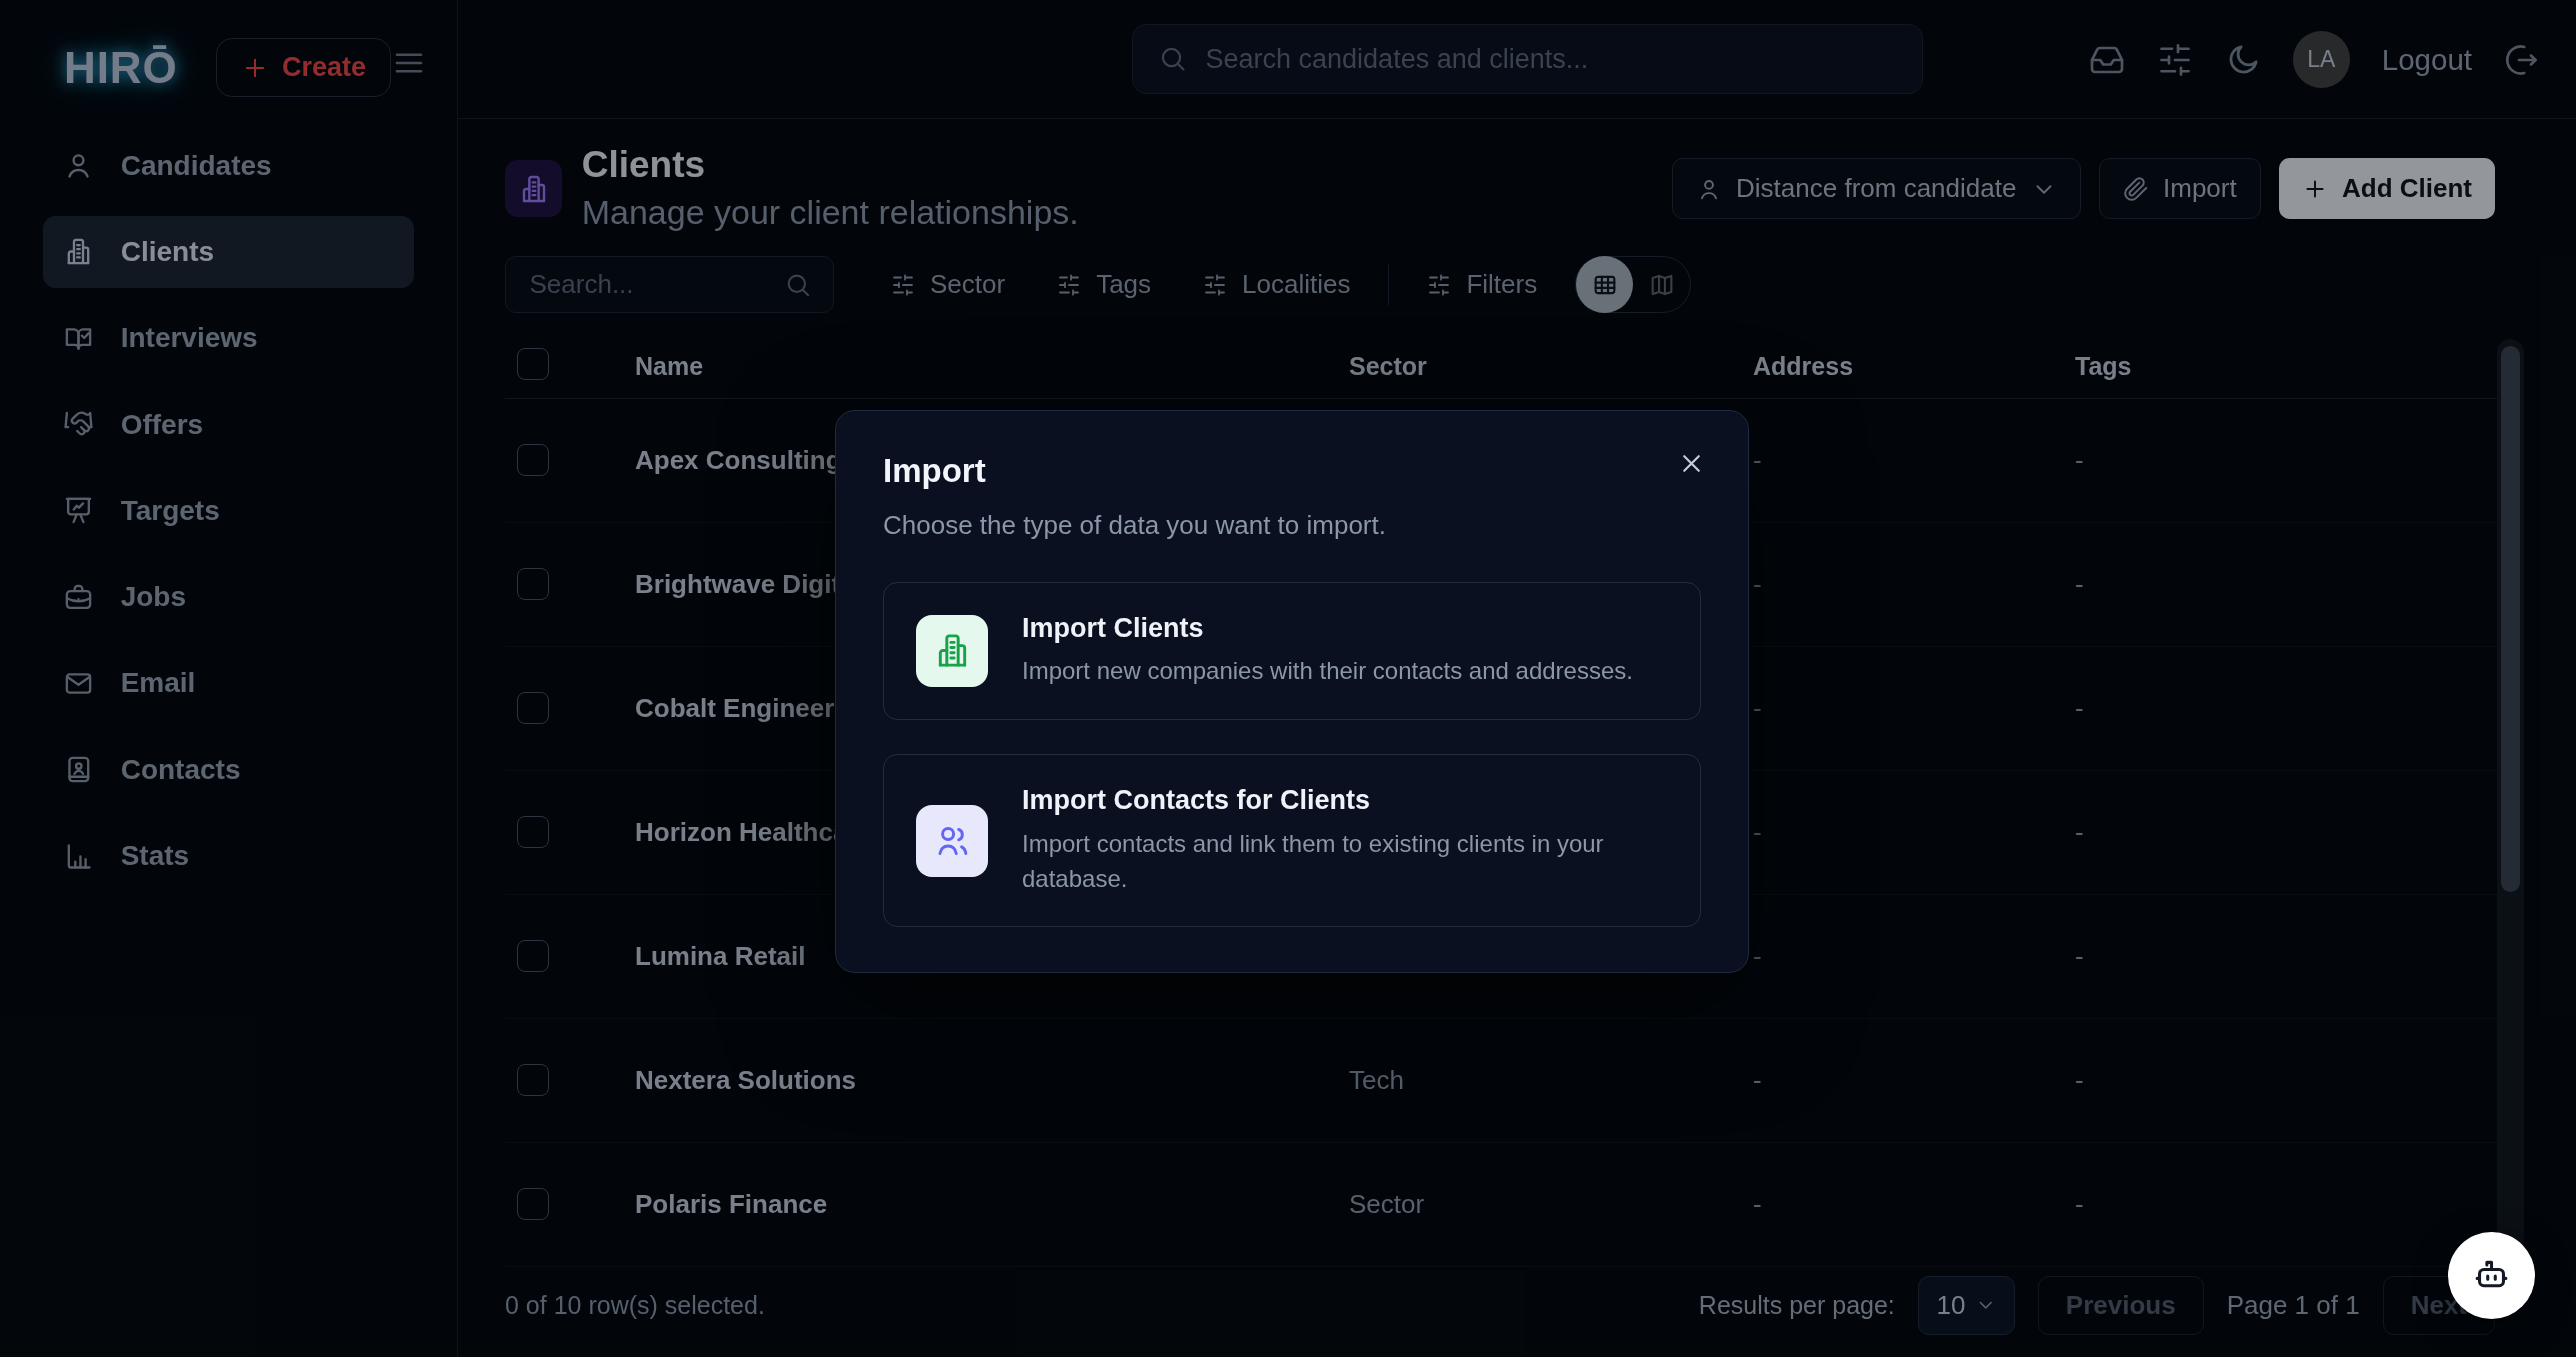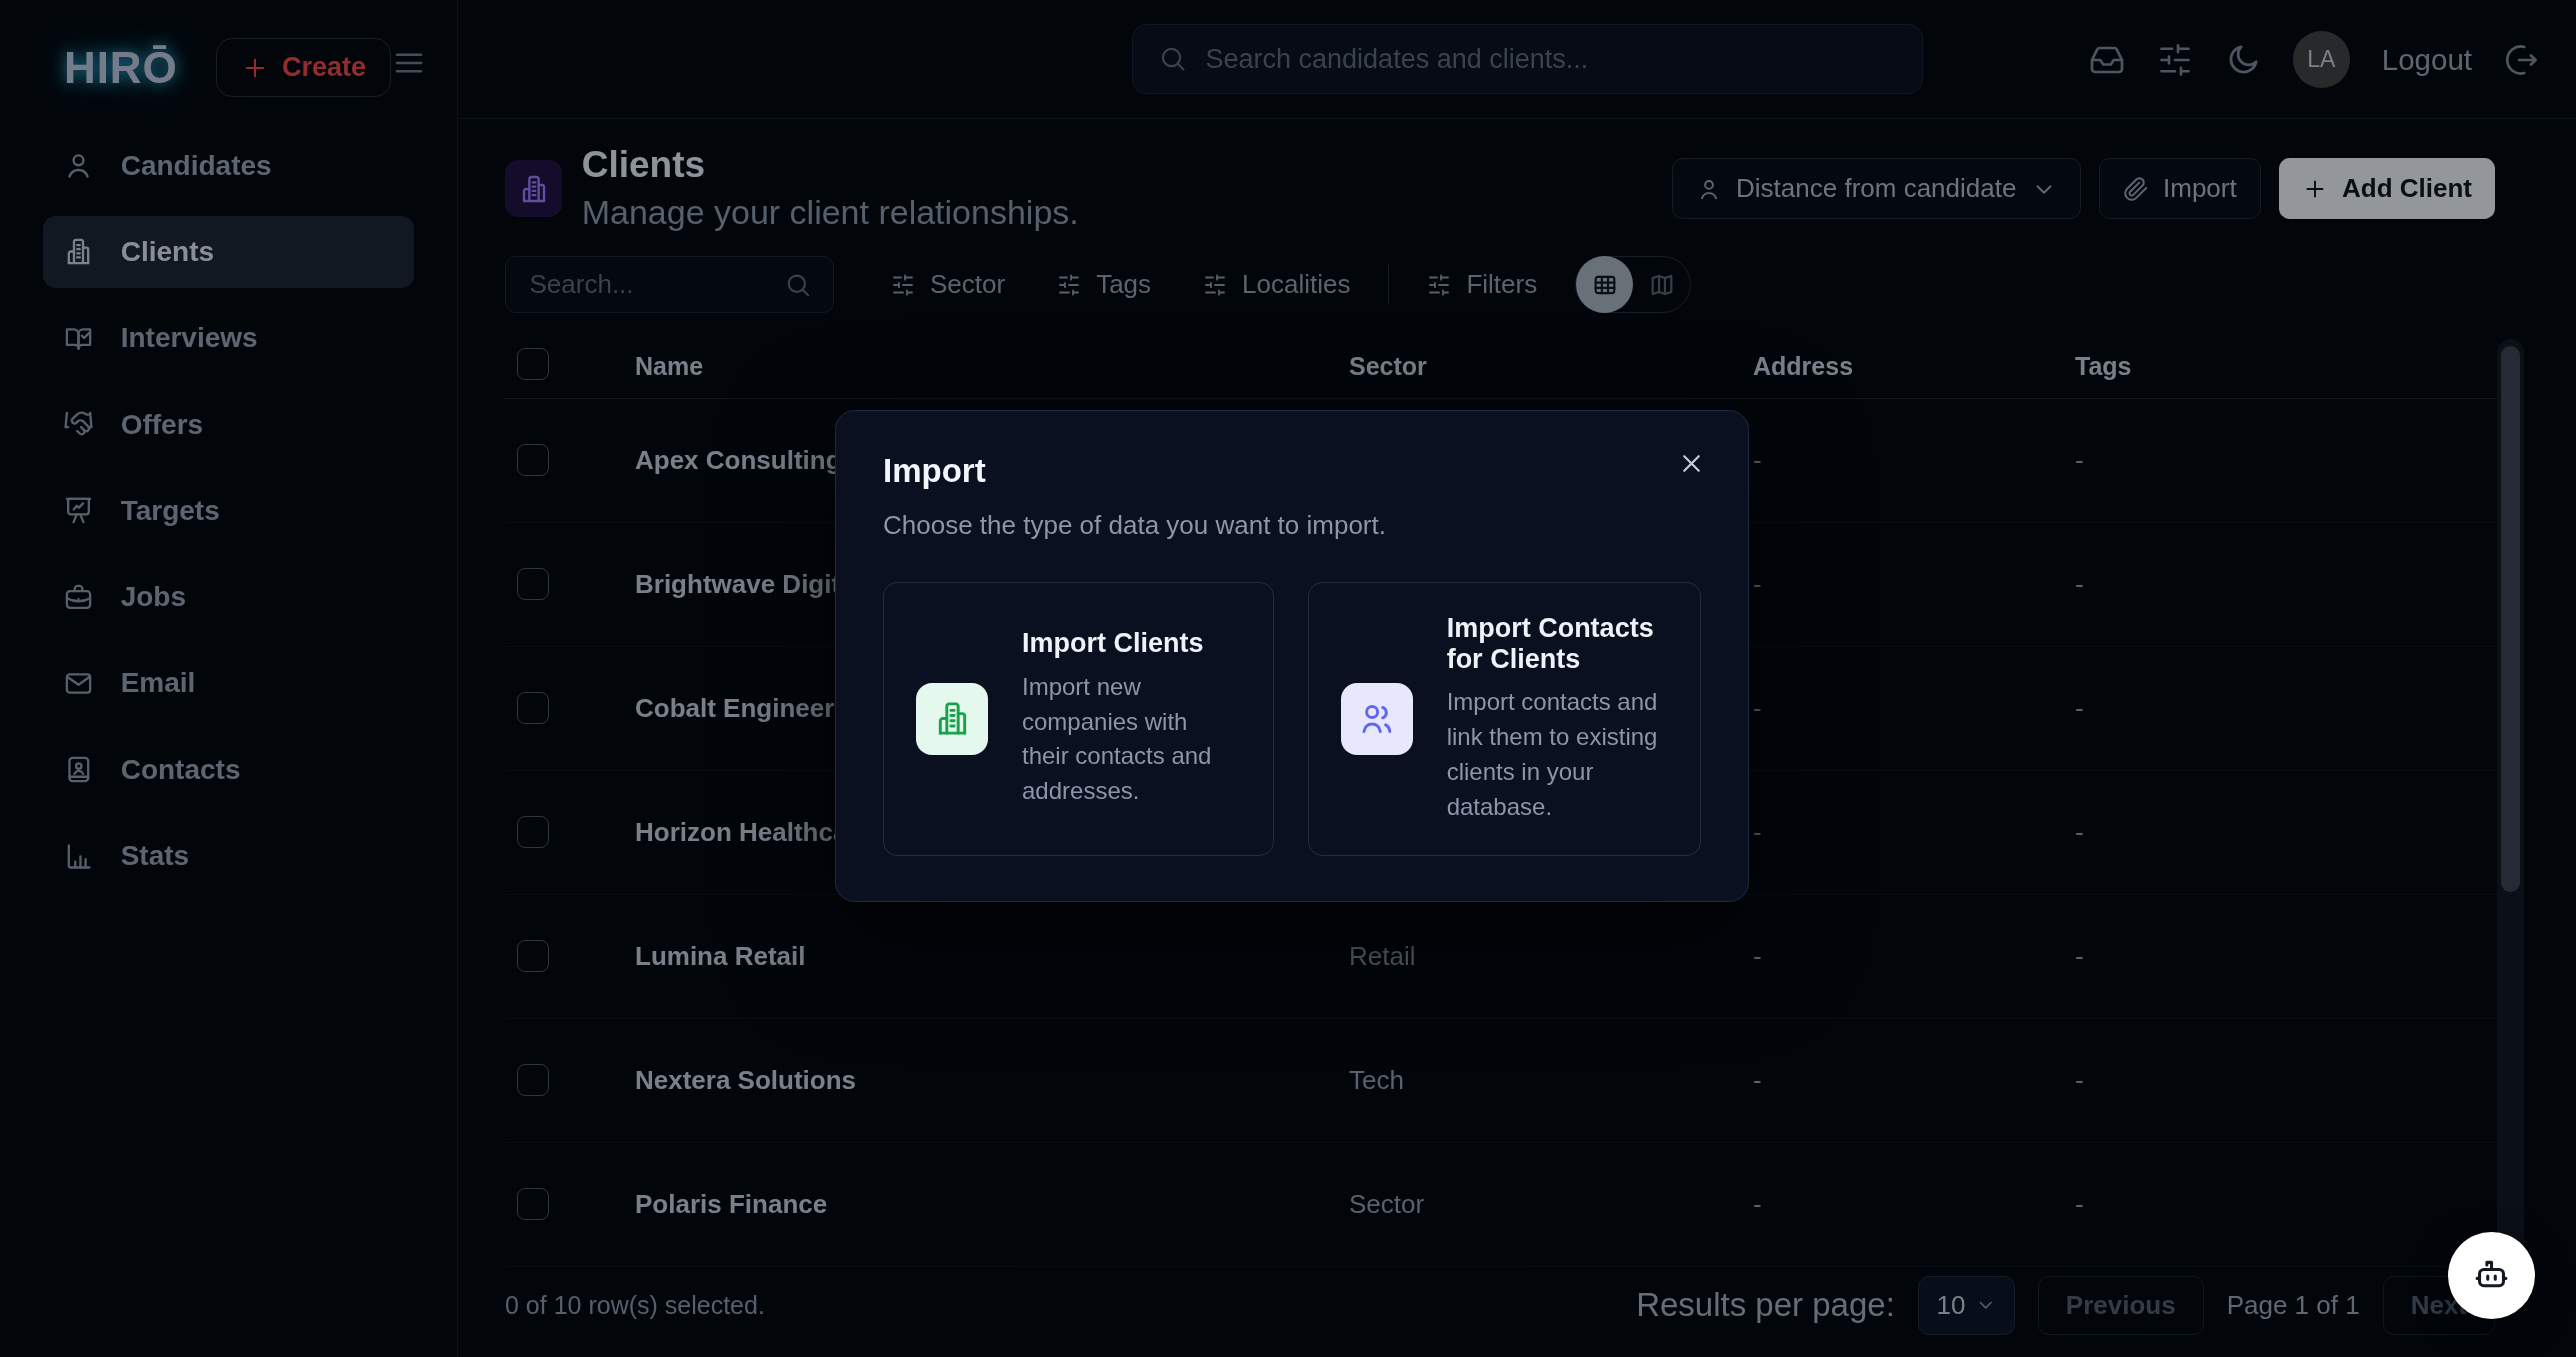--- a/index.html
+++ b/index.html
@@ -79,36 +79,36 @@
   .cell-dim{font-size:26px;color:#8f99a8;}
   .row-actions{display:flex;align-items:center;padding-left:5.4px;}
   .trash-btn{background:none;border:none;color:#98a2b1;font-size:29.5px;cursor:pointer;padding:0;}
   .scrollbar{position:absolute;right:0;top:3.6px;bottom:0;width:27px;border-radius:14.3px;background:#12161e;}
   .scroll-thumb{position:absolute;left:3.6px;top:7.2px;width:19.7px;height:546px;border-radius:10.7px;background:#3d434e;cursor:grab;}
 
   
   .footer-row{position:absolute;left:47px;right:81px;bottom:21.5px;height:63px;display:flex;align-items:center;justify-content:space-between;}
   .sel-text{font-size:25px;color:#8b96a8;}
   .foot-right{display:flex;align-items:center;gap:23px;}
-  .rpp-label{font-size:33px;color:#a3adbb;}
+  .rpp-label{font-size:25px;color:#a3adbb;}
   .per-page{display:flex;align-items:center;justify-content:center;gap:9px;width:97px;height:59px;border-radius:10.7px;
       background:#0c1322;border:0.9px solid #232c3b;color:#c3ccd9;font-size:26px;cursor:pointer;}
   .per-page .icn{font-size:21.5px;color:#8b96a8;}
   .pg-btn{height:59px;padding:0 27px;border-radius:10.7px;border:0.9px solid #1b2330;background:transparent;
       color:#525c6b;font-size:26px;font-weight:600;cursor:pointer;}
   .page-info{font-size:26px;color:#9aa4b2;}
 
   
   .overlay{position:absolute;inset:0;background:rgba(1,4,10,.38);z-index:50;}
   .modal{position:absolute;left:835px;top:410px;width:914px;background:#0a1020;border:0.9px solid #1f2a40;border-radius:19.7px;
       padding:41px 47px 45px 47px;z-index:60;box-shadow:0 36px 107px rgba(0,0,0,.7);}
   .modal-title{font-size:33px;font-weight:700;color:#f2f6fb;}
   .modal-close{position:absolute;top:34px;right:38px;background:none;border:none;color:#c3ccd9;font-size:29px;cursor:pointer;padding:3.6px;}
   .modal-sub{font-size:26px;color:#8b96a8;margin-top:19.7px;}
-  .modal-options{margin-top:41px;display:flex;flex-direction:row;gap:34px;}
+  .modal-options{margin-top:41px;display:flex;flex-direction:column;gap:34px;}
   .opt-card{display:flex;align-items:center;gap:34px;border:0.9px solid #232d42;border-radius:14.3px;padding:30px 32px;cursor:pointer;background:transparent;}
   .opt-tile{width:72px;height:72px;border-radius:16px;display:flex;align-items:center;justify-content:center;font-size:39px;flex:none;}
   .opt-title{font-size:27px;font-weight:700;color:#eef3f9;}
   .opt-desc{font-size:24px;color:#8b96a8;margin-top:10.7px;line-height:1.45;max-width:617px;}
 
   .fab{position:absolute;right:41px;bottom:39px;width:87px;height:87px;border-radius:50%;background:#ffffff;border:none;
       color:#131a26;font-size:41px;display:flex;align-items:center;justify-content:center;cursor:pointer;z-index:70;
       box-shadow:0 10.7px 32px rgba(0,0,0,.5);}
 </style>
 </head>

